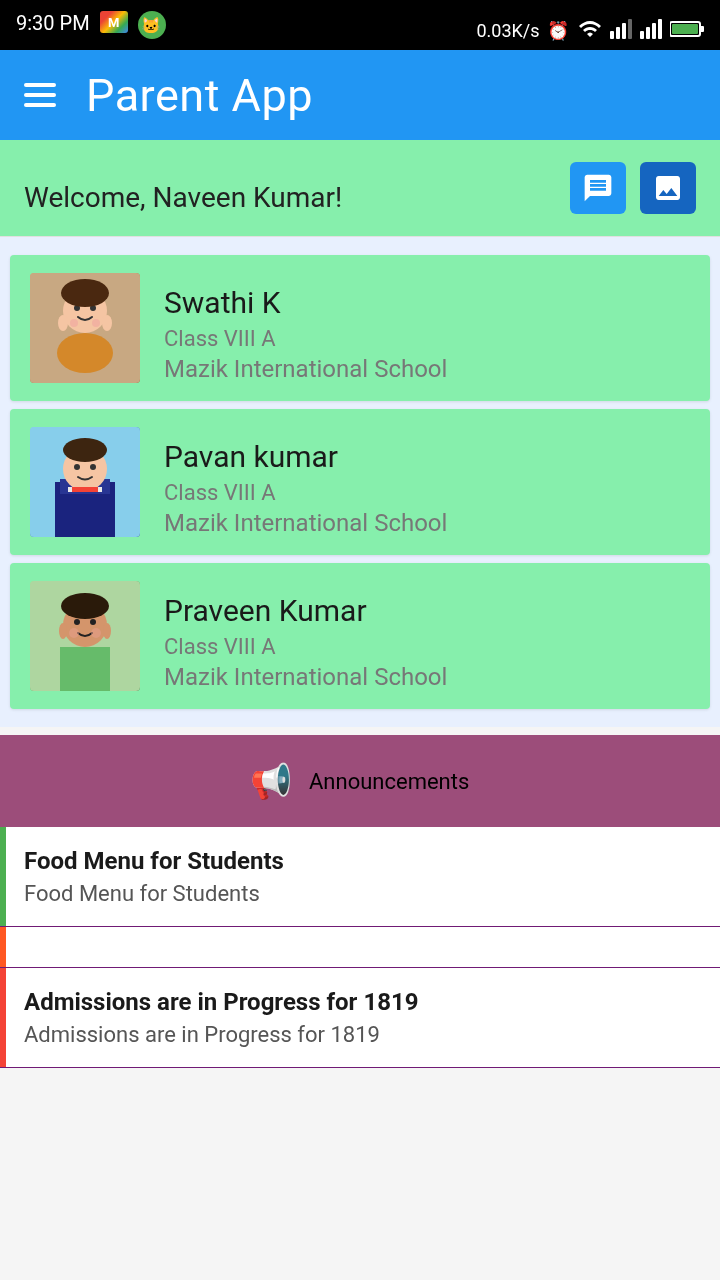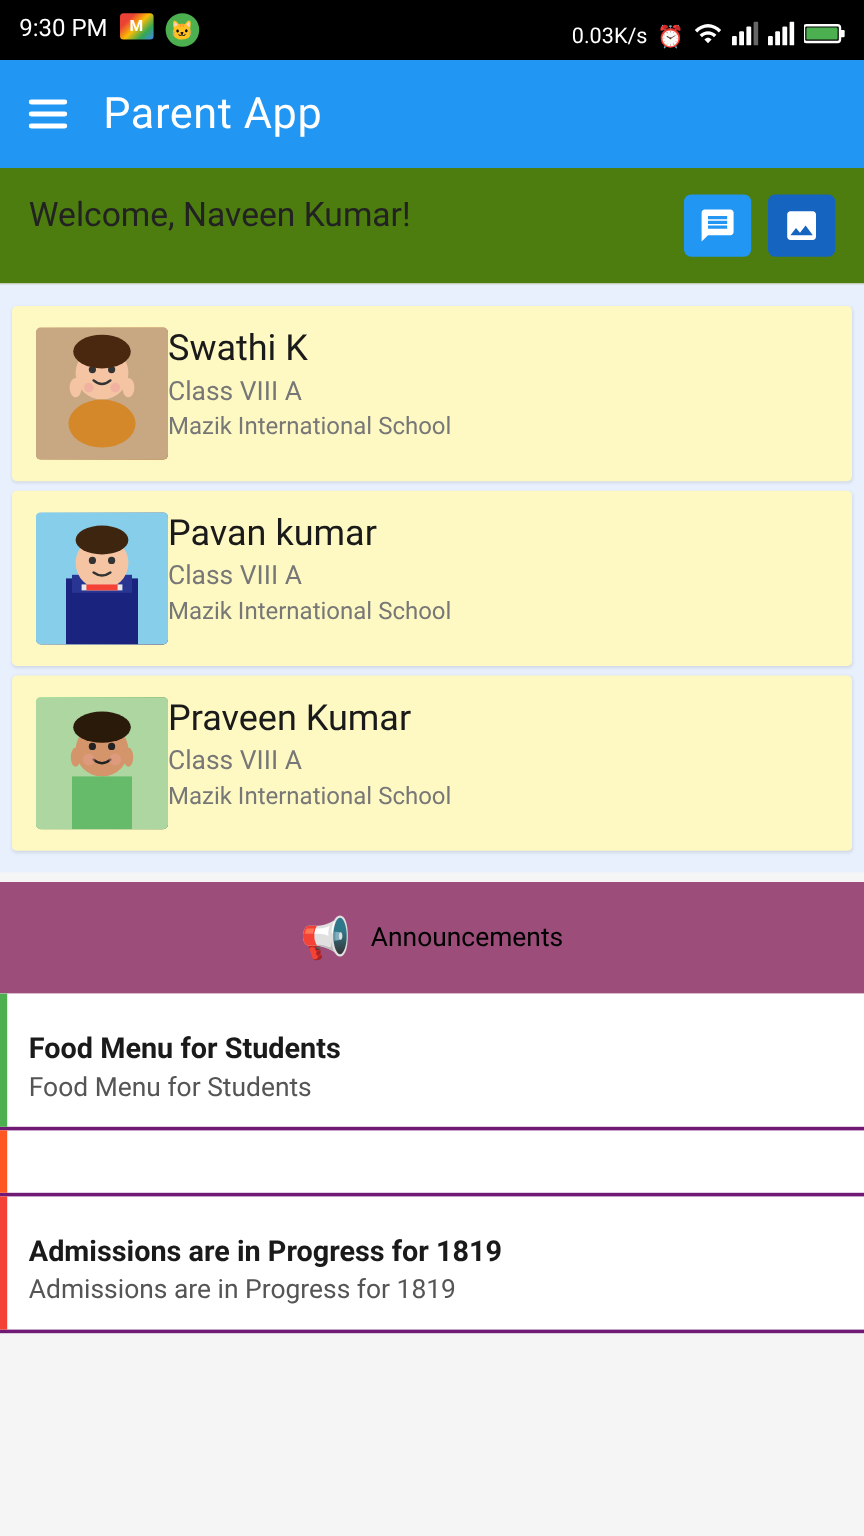--- a/index.html
+++ b/index.html
@@ -61,31 +61,31 @@
     }
     .hamburger-icon span {
       display: block;
       width: 32px;
       height: 4px;
       background: #fff;
       border-radius: 2px;
     }
     .app-title {
       color: #fff;
-      font-size: 36px;
+      font-size: 45px;
       font-weight: 400;
       letter-spacing: 0.5px;
     }
 
     
     .welcome-section {
-      background: #4d7c0f;
+      background: #86efac;
       padding: 22px 24px;
       display: flex;
-      align-items: flex-start;
+      align-items: flex-end;
       justify-content: space-between;
       border-bottom: 1px solid #e0e0e0;
     }
     .welcome-text {
       font-size: 28px;
       color: #222;
       font-weight: 400;
     }
     .welcome-icons {
       display: flex;
@@ -113,26 +113,27 @@
       cursor: pointer;
     }
     .photo-icon-btn svg { width: 32px; height: 32px; fill: white; }
 
     
     .students-section {
       background: #E8F0FE;
       padding: 10px 0;
     }
     .student-card {
-      background: #fef9c3;
+      background: #86efac;
       margin: 8px 10px;
       border-radius: 4px;
       padding: 18px 20px;
       display: flex;
-      align-items: flex-start;
+      align-items: flex-end;
+      gap: 24px;
       cursor: pointer;
       box-shadow: 0 1px 3px rgba(0,0,0,0.1);
     }
     .student-avatar {
       width: 110px;
       height: 110px;
       border-radius: 4px;
       overflow: hidden;
       background: #ccc;
       flex-shrink: 0;
@@ -167,21 +168,21 @@
       font-weight: 400;
       color: #1a1a1a;
       margin-bottom: 6px;
     }
     .student-class {
       font-size: 22px;
       color: #777;
       margin-bottom: 4px;
     }
     .student-school {
-      font-size: 20px;
+      font-size: 24px;
       color: #777;
     }
 
     
     .announcements-banner {
       background: #9C4D7A;
       padding: 26px 20px;
       display: flex;
       align-items: center;
       justify-content: center;
@@ -195,22 +196,22 @@
     }
     .megaphone-icon {
       font-size: 34px;
     }
 
     
     .announcements-list {
       background: #fff;
     }
     .announcement-item {
-      padding: 32px 20px 20px 24px;
-      border-bottom: 3px solid #701a75;
+      padding: 20px 20px 20px 24px;
+      border-bottom: 1px solid #701a75;
       position: relative;
       cursor: pointer;
     }
     .announcement-item::before {
       content: '';
       position: absolute;
       left: 0;
       top: 0;
       bottom: 0;
       width: 6px;

